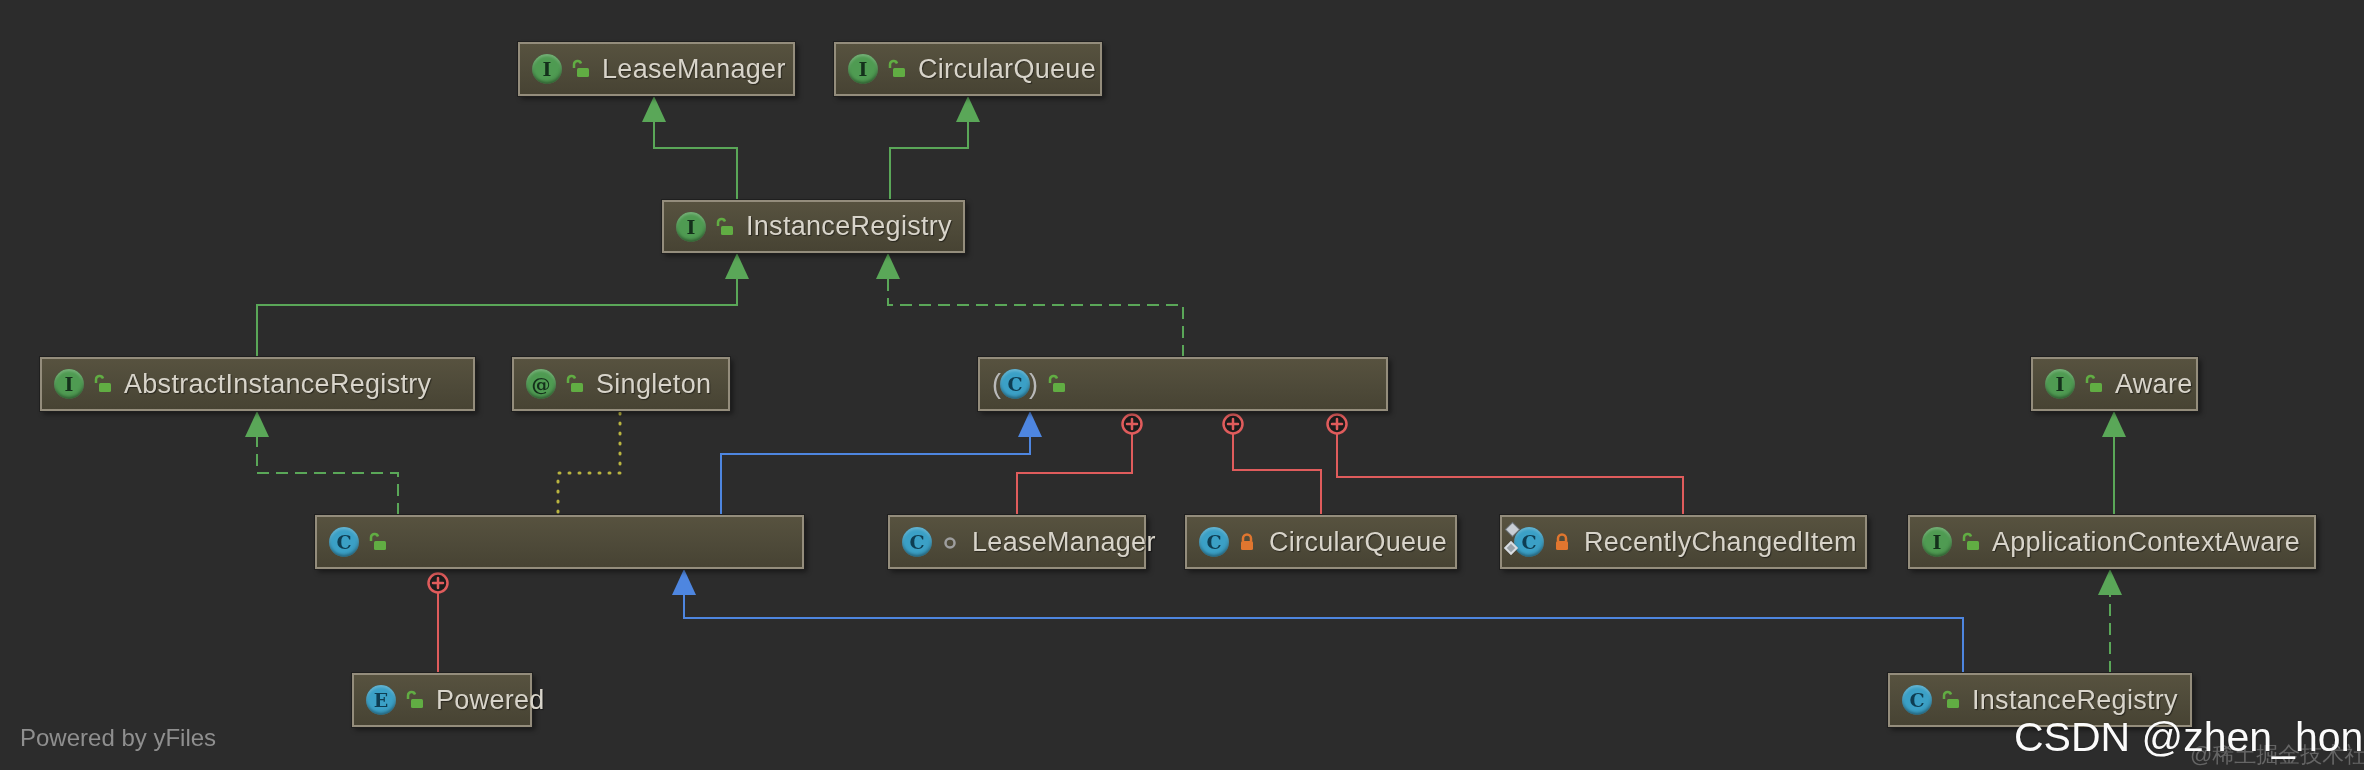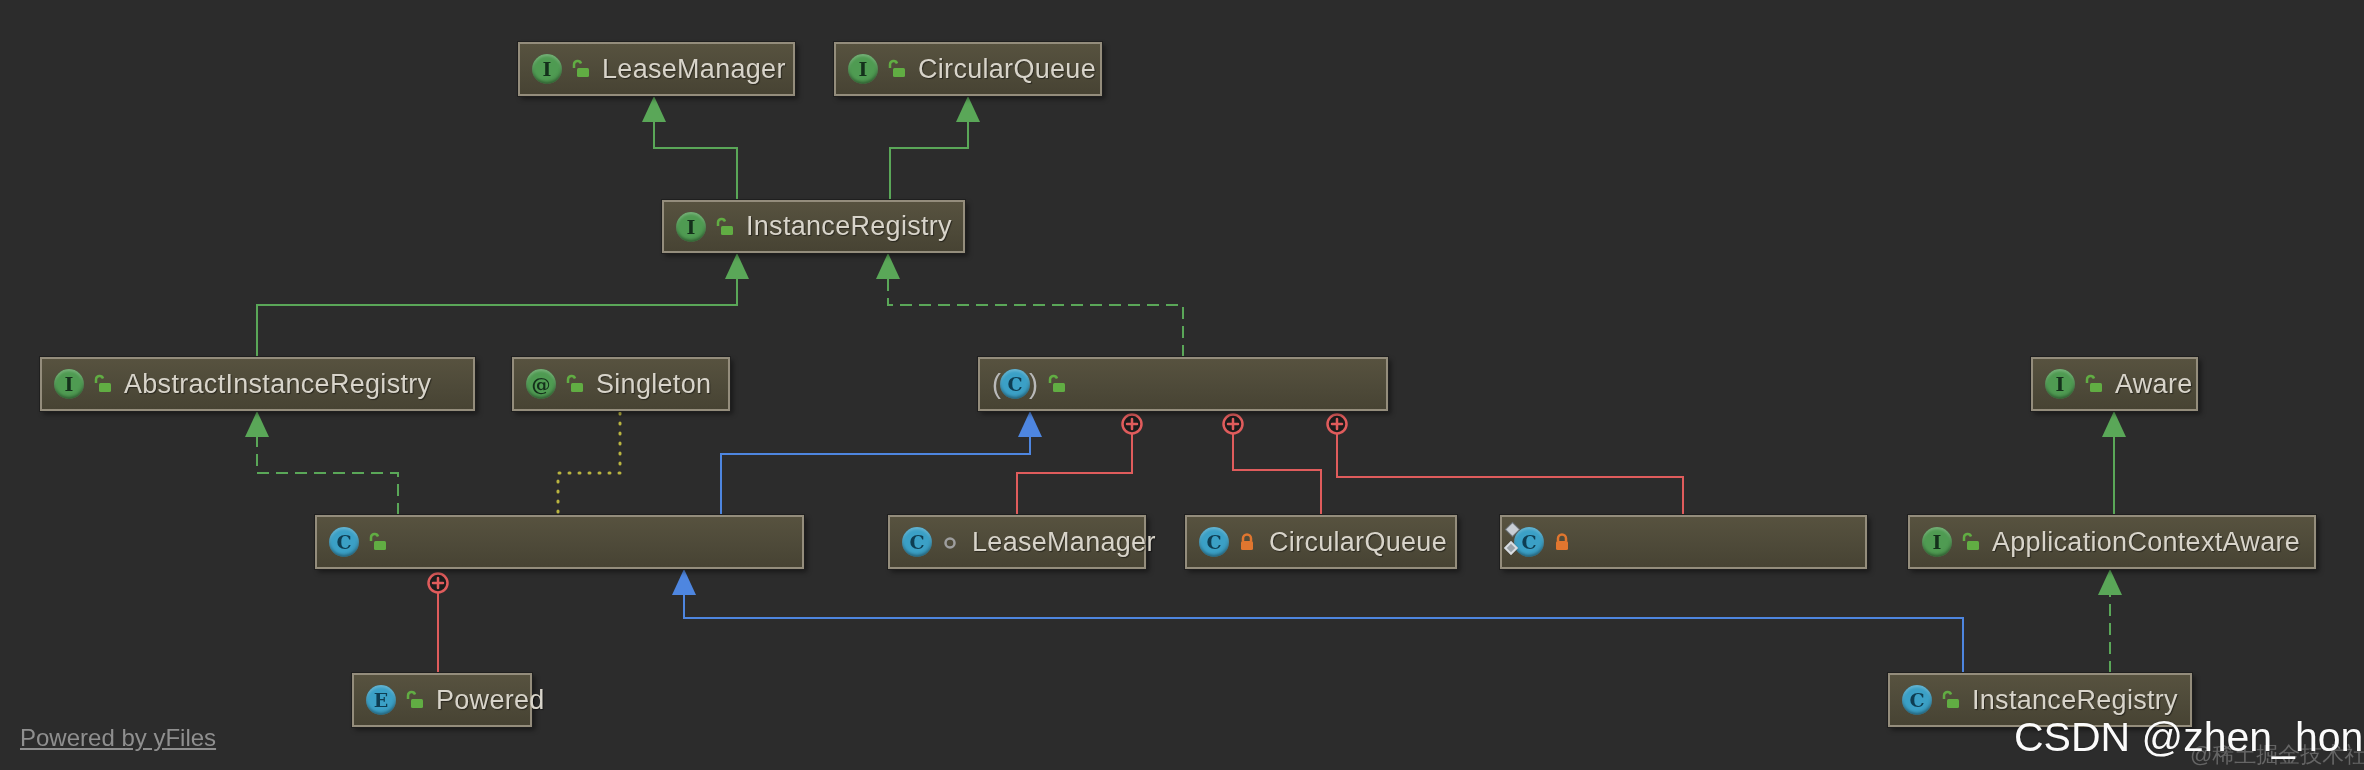--- a/index.html
+++ b/index.html
@@ -202,20 +202,21 @@
       <span class="kind-circle" style="background: radial-gradient(circle at 35% 30%, rgb(59, 160, 198), rgb(59, 160, 198) 55%, rgba(0, 0, 0, 0.25) 140%) rgb(59, 160, 198); color: rgb(14, 61, 82);">C</span>
     <span class="pin p1"></span>
           <span class="pin p2"></span>
         </span>
     <span class="vis">
           <svg width="18" height="20" viewBox="0 0 18 20">
             <path d="M5 9 V6.5 a4 4 0 0 1 8 0 V9" fill="none" stroke="#e0762f" stroke-width="2.5"></path>
             <rect x="3" y="9" width="12" height="9" rx="1.5" fill="#e0762f"></rect>
           </svg>
         </span>
+    <span class="node-label">RecentlyChangedItem</span>
   </div>
       <div class="node" style="left: 1908px; top: 515px; width: 408px; height: 54px;">
     <span class="kind-wrap">
       <span class="kind-circle" style="background: radial-gradient(circle at 35% 30%, rgb(79, 155, 82), rgb(79, 155, 82) 55%, rgba(0, 0, 0, 0.25) 140%) rgb(79, 155, 82); color: rgb(20, 48, 27);">I</span>
     </span>
     <span class="vis">
           <svg width="19" height="20" viewBox="0 0 19 20">
             <path d="M3 9 V5.5 a3.6 3.6 0 0 1 7 -1" fill="none" stroke="#61ad43" stroke-width="2.5"></path>
             <rect x="6" y="9" width="12" height="9" rx="1.5" fill="#61ad43"></rect>
           </svg>
@@ -240,16 +241,16 @@
     </span>
     <span class="vis">
           <svg width="19" height="20" viewBox="0 0 19 20">
             <path d="M3 9 V5.5 a3.6 3.6 0 0 1 7 -1" fill="none" stroke="#61ad43" stroke-width="2.5"></path>
             <rect x="6" y="9" width="12" height="9" rx="1.5" fill="#61ad43"></rect>
           </svg>
         </span>
     <span class="node-label">InstanceRegistry</span>
   </div>
     </div>
-  <div id="powered" class="txt" style="left:20px;top:724px;text-decoration:underline;">Powered by yFiles</div>
+  <div id="powered" class="txt" style="left:20px;top:724px;">Powered by yFiles</div>
   <div id="wm-cn" class="txt" style="left:2190px;top:740px;">@稀土掘金技术社区</div>
   <div id="wm-csdn" class="txt" style="left:2014px;top:714px;">CSDN @zhen_hong</div>
 </div>
 
 </body></html>

